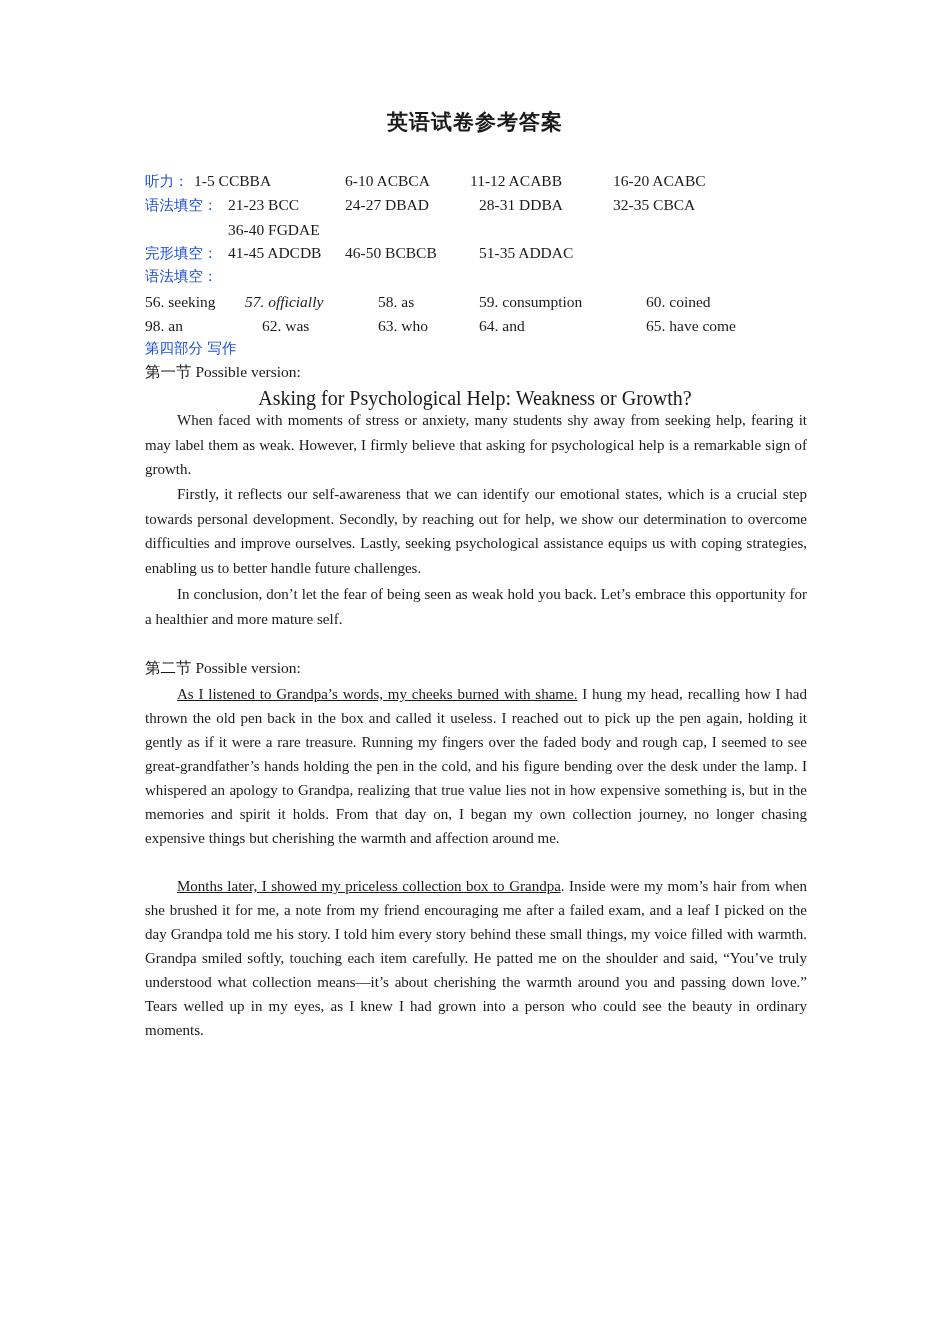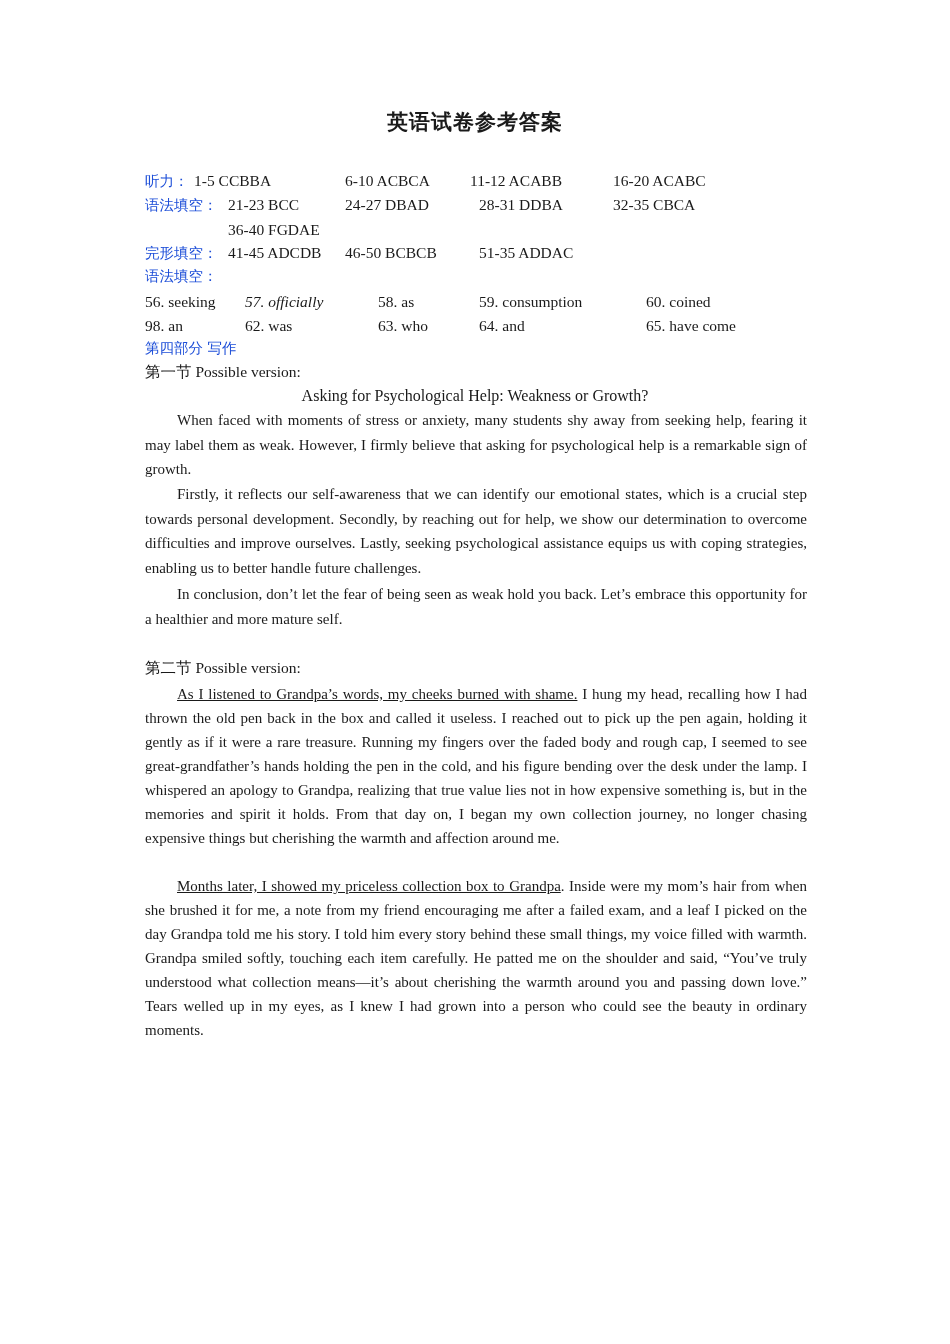--- a/index.html
+++ b/index.html
@@ -11,21 +11,21 @@
     .page-title {
       position: absolute; left: 0; width: 950px; top: 108px;
       text-align: center; font-size: 21px; font-weight: bold; letter-spacing: 1px;
       font-family: "DejaVu Sans", sans-serif;
     }
     .row { position: absolute; left: 145px; font-size: 15.5px; white-space: nowrap; height: 22px; line-height: 22px; }
     .cell { position: absolute; top: 0; white-space: nowrap; }
     .zh { font-family: "DejaVu Sans", sans-serif; font-size: 14.5px; color: #1d4ed8; }
     .essay-title {
       position: absolute; left: 0; width: 950px; top: 387px;
-      text-align: center; font-size: 16px;
+      text-align: center; font-size: 20px;
     }
     .para {
       position: absolute; left: 145px; width: 662px;
       font-size: 15px; line-height: 24.6px; text-align: justify;
       text-indent: 32px; margin: 0;
     }
     .u { text-decoration: underline; }
   </style>
 </head>
 <body>
@@ -63,21 +63,21 @@
 </div>
 <div class="row" style="top:291px;">
   <span class="cell" style="left:0;">56.  seeking</span>
   <span class="cell" style="left:100px;font-style:italic;">57. officially</span>
   <span class="cell" style="left:233px;">58. as</span>
   <span class="cell" style="left:334px;">59. consumption</span>
   <span class="cell" style="left:501px;">60. coined</span>
 </div>
 <div class="row" style="top:315px;">
   <span class="cell" style="left:0;">98.  an</span>
-  <span class="cell" style="left:100px;">62. was</span>
+  <span class="cell" style="left:117px;">62. was</span>
   <span class="cell" style="left:233px;">63. who</span>
   <span class="cell" style="left:334px;">64. and</span>
   <span class="cell" style="left:501px;">65. have come</span>
 </div>
 
 <div class="row" style="top:337px;">
   <span class="cell zh" style="left:0;">第四部分  写作</span>
 </div>
 <div class="row" style="top:361px;">
   <span class="cell" style="left:0;">第一节 Possible version:</span>

